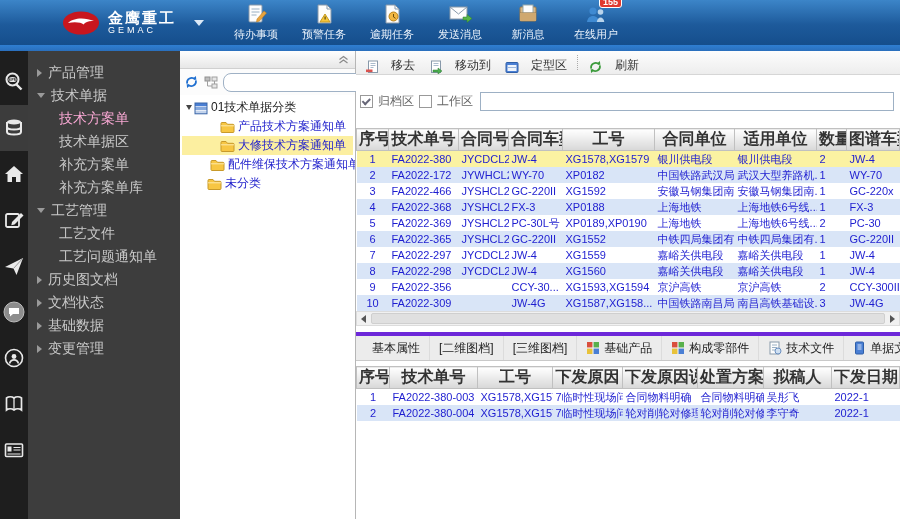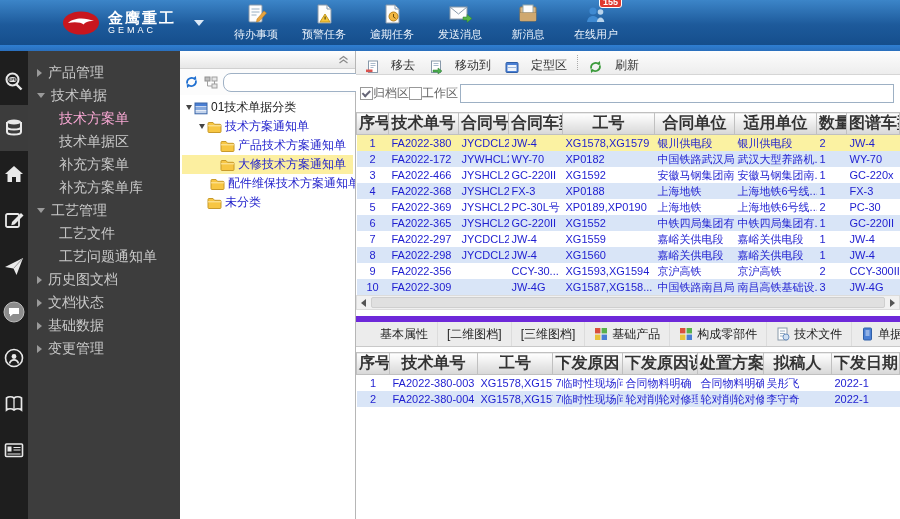--- a/index.html
+++ b/index.html
@@ -43,36 +43,36 @@
   .expD{width:0;height:0;border-left:3.5px solid transparent;border-right:3.5px solid transparent;border-top:5px solid #444}
   .tnode .lab{font-size:12px;color:#2323cc;padding:1px 3px}
   .tnode.root .lab{color:#222}
   .tnode.sel .lab{background:#fcefa0}
   .tnode.sel{background:#fcefa0}
   
   .main{flex:1;min-width:0;display:flex;flex-direction:column;background:#fff}
   .mtoolbar{height:23px;background:linear-gradient(#fdfdfd,#ededed);border-bottom:1px solid #d6d6d6;display:flex;align-items:center;color:#333;padding-left:2px}
   .mbtn{display:flex;align-items:flex-end;gap:12px;padding:0 7px;height:100%;cursor:pointer}
   .vsep{width:0;border-left:1px dotted #aaa;height:15px;margin:0 3px}
-  .filterrow{height:21px;display:flex;align-items:center;padding:8px 4px;color:#666}
+  .filterrow{height:21px;display:flex;align-items:center;gap:5px;padding:16px 4px;color:#666}
   .cb{width:11px;height:11px;border:1px solid #999;background:#fff;display:flex;align-items:center;justify-content:center;cursor:pointer}
   .cb .chk{width:6px;height:3px;border-left:2px solid #667;border-bottom:2px solid #667;transform:rotate(-45deg) translate(0,-1px)}
   .filterrow input{flex:1;height:15px;border:1px solid #9db0c4;margin:0 2px;font-size:11px;outline:none}
   table{border-collapse:collapse;table-layout:fixed;width:100%;font-size:11px}
   th{background:linear-gradient(#ffffff,#d7d7d7);border:1px solid #c0c0c0;height:17px;font-weight:bold;color:#333;padding:0 2px;white-space:nowrap;overflow:hidden;font-size:16px;cursor:pointer}
   td{height:16px;color:#1d1dd0;padding:0 3px;white-space:nowrap;overflow:hidden}
   td.num{text-align:center}
   tr.alt{background:#d9e5f7}
   tr.selrow{background:#fbf2a2}
   .hscroll{height:13px;background:#f1f1f1;border:1px solid #dcdcdc;display:flex;align-items:center}
   .harrow{width:13px;height:100%;display:flex;align-items:center;justify-content:center;cursor:pointer}
   .triL{width:0;height:0;border-top:4px solid transparent;border-bottom:4px solid transparent;border-right:5px solid #555}
   .triR{width:0;height:0;border-top:4px solid transparent;border-bottom:4px solid transparent;border-left:5px solid #555}
   .hthumb{flex:1;height:9px;background:#e0e0e0;border:1px solid #cfcfcf;border-radius:2px;margin:0 1px}
-  .tabs{height:24px;background:#ececec;border-top:6px solid #6d28d9;border-bottom:1px solid #c9c9c9;display:flex;align-items:stretch;margin-top:6px;padding-left:15px;color:#222}
+  .tabs{height:24px;background:#ececec;border-top:4px solid #6d28d9;border-bottom:1px solid #c9c9c9;display:flex;align-items:stretch;margin-top:6px;padding-left:7px;color:#222}
   .tab{display:flex;align-items:center;gap:4px;padding:0 9px;border-right:1px solid #dcdcdc;cursor:pointer;white-space:nowrap}
   .dgridwrap{margin-top:5px}
 </style>
 </head>
 <body>
 
 <div class="topbar">
   <div class="brand">
     <span>
       <svg width="38" height="26" viewBox="0 0 38 26">
@@ -331,32 +331,20 @@
           </span>
           <span>
             <svg width="14" height="14" viewBox="0 0 14 14">
               <rect x="1" y="2" width="12" height="3.2" fill="#4a7fd4"></rect>
               <rect x="1" y="5.8" width="12" height="3.2" fill="#86a9de"></rect>
               <rect x="1" y="9.6" width="12" height="3.2" fill="#c2d3ec"></rect>
               <rect x="1" y="2" width="12" height="10.8" fill="none" stroke="#3a66a8"></rect>
             </svg>
           </span>
           <span class="lab">01技术单据分类</span>
-        </div>
-        <div class="tnode" style="padding-left: 15px;">
-          <span class="exp">
-            <span class="expD"></span>
-          </span>
-          <span>
-            <svg width="15" height="13" viewBox="0 0 15 13">
-              <path d="M1 3.5a1 1 0 0 1 1-1h4l1.5 1.8H13a1 1 0 0 1 1 1v6.2a1 1 0 0 1-1 1H2a1 1 0 0 1-1-1z" fill="#f7c643" stroke="#c89a2b"></path>
-              <path d="M1 5.8h13" stroke="#fde9a8"></path>
-            </svg>
-          </span>
-          <span class="lab">技术方案通知单</span>
         </div>
         <div class="tnode" style="padding-left: 28px;">
           <span class="exp"></span>
           <span>
             <svg width="15" height="13" viewBox="0 0 15 13">
               <path d="M1 3.5a1 1 0 0 1 1-1h4l1.5 1.8H13a1 1 0 0 1 1 1v6.2a1 1 0 0 1-1 1H2a1 1 0 0 1-1-1z" fill="#f7c643" stroke="#c89a2b"></path>
               <path d="M1 5.8h13" stroke="#fde9a8"></path>
             </svg>
           </span>
           <span class="lab">产品技术方案通知单</span>

